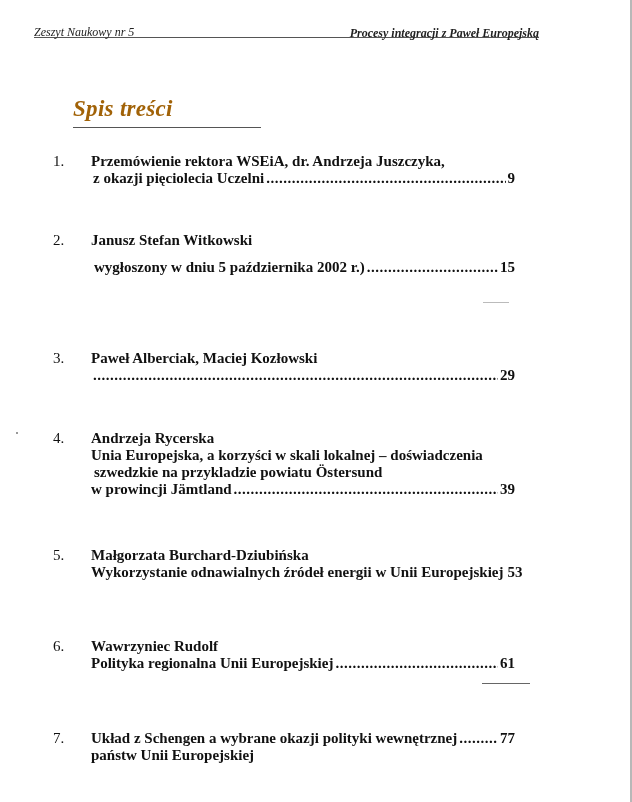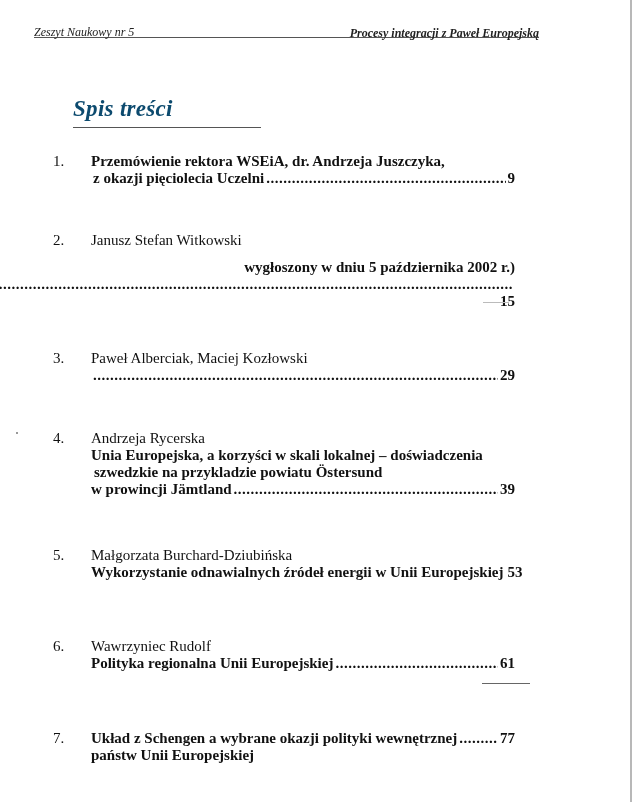--- a/index.html
+++ b/index.html
@@ -47,21 +47,21 @@
       font-weight: bold;
     }
     .toc-title {
       position: absolute;
       top: 96px;
       left: 73px;
       font-family: "Liberation Serif", serif;
       font-style: italic;
       font-weight: bold;
       font-size: 23px;
-      color: #0c4a6e;
+      color: #a16207;
       letter-spacing: 0.3px;
     }
     .toc-title-rule {
       position: absolute;
       top: 127px;
       left: 73px;
       width: 188px;
       height: 1px;
       background: #555;
     }
@@ -75,21 +75,21 @@
     .entry .num {
       position: absolute;
       left: 0;
       top: 0;
       font-weight: normal;
     }
     .entry .content {
       margin-left: 38px;
     }
     .entry .author {
-      font-weight: normal;
+      font-weight: bold;
     }
     .entry .title-line {
       font-weight: bold;
       white-space: nowrap;
       display: block;
     }
     .entry .title-line.indent {
       padding-left: 3px;
     }
     .leader-line {
@@ -153,21 +153,21 @@
       <span class="page">9</span>
     </div>
   </div>
 </div>
 
 <div class="entry" style="top:232px;">
   <span class="num">2.</span>
   <div class="content">
     <div class="author">Janusz Stefan Witkowski</div>
     <div class="gap-author"></div>
-    <div class="leader-line" style="padding-left:3px;flex-direction:column;">
+    <div class="leader-line" style="padding-left:3px;">
       <span class="text">wygłoszony w dniu 5 października 2002 r.)</span>
       <span class="dots"></span>
       <span class="page">15</span>
     </div>
   </div>
 </div>
 
 <div class="entry" style="top:350px;">
   <span class="num">3.</span>
   <div class="content">

